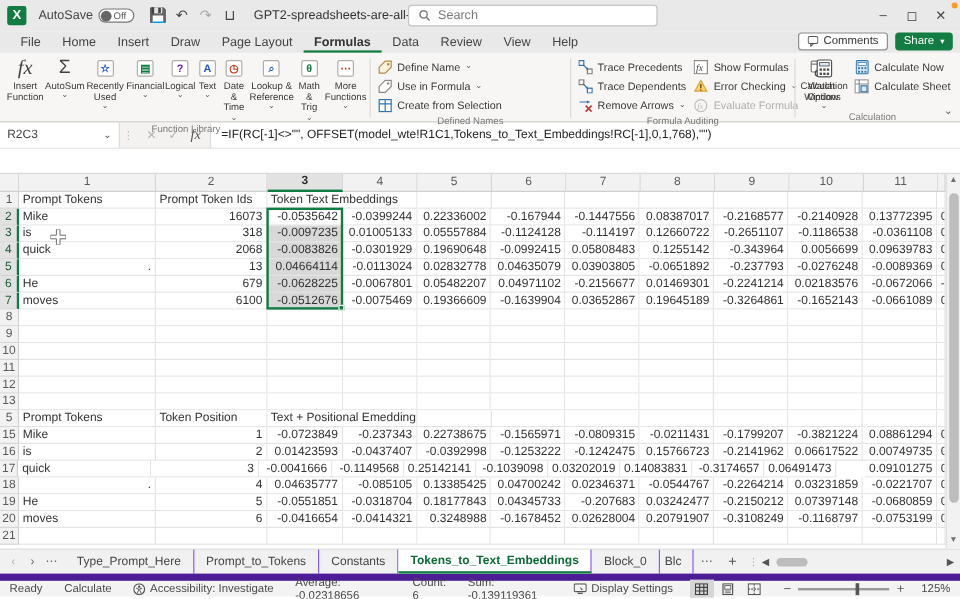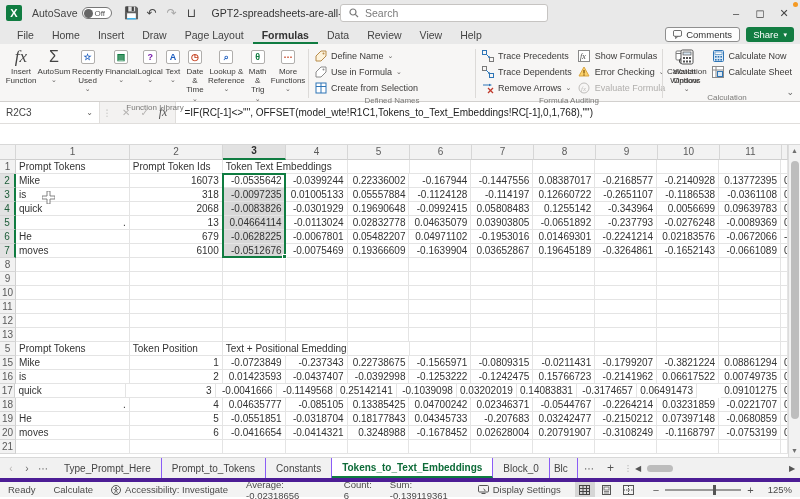--- a/index.html
+++ b/index.html
@@ -95,21 +95,21 @@
   .stab.cut { width:28px; overflow:hidden; padding:0 4px; }
   .stab-more { display:flex; align-items:center; padding:0 6px; color:#555; }
   .stab-add { display:flex; align-items:center; padding:0 7px; color:#555; font-size:12px; }
   .hscroll { flex:1; display:flex; align-items:center; padding:0 3px; gap:2px; }
   .hs-split { color:#9a9a9a; font-size:8px; letter-spacing:-1px; }
   .hs-arrow { font-size:8px; color:#555; width:10px; text-align:center; }
   .hs-track { flex:1; height:9px; position:relative; }
   .hs-thumb { position:absolute; left:2px; top:1px; width:26px; height:7px; background:#bdbdbd; border-radius:4px; }
 
   
-  .statusbar { height:19px; background:#f3f3f3; border-top:4px solid #4c1d95; display:flex; align-items:center; font-size:9.5px; color:#4a4a4a; padding:0 8px; gap:18px; }
+  .statusbar { height:19px; background:#f3f3f3; border-top:6px solid #4c1d95; display:flex; align-items:center; font-size:9.5px; color:#4a4a4a; padding:0 8px; gap:18px; }
   .sb-right { margin-left:auto; display:flex; align-items:center; gap:14px; }
   .sb-item { display:flex; align-items:center; gap:4px; white-space:nowrap; }
   .viewbtns { display:flex; gap:2px; }
   .viewbtn { width:20px; height:15px; display:flex; align-items:center; justify-content:center; color:#555; }
   .viewbtn.sel { background:#d6d6d6; }
   .zoomctl { display:flex; align-items:center; gap:6px; }
   .zoom-track { width:76px; height:2px; background:#9a9a9a; position:relative; }
   .zoom-thumb { position:absolute; left:48px; top:-4px; width:3px; height:10px; background:#555; }
   .zoom-pm { font-size:11px; color:#555; }
 
@@ -544,21 +544,21 @@
         <div class="gc num" style="width: 6px; height: 14px;">0.0</div>
       </div>
       <div class="grow">
         <div class="gc rowhdr rowsel" style="width: 16px; height: 14px;">6</div>
         <div class="gc txt" style="width: 114px; height: 14px;">He</div>
         <div class="gc num" style="width: 93px; height: 14px;">679</div>
         <div class="gc num insel" style="width: 63px; height: 14px;">-0.0628225</div>
         <div class="gc num" style="width: 62px; height: 14px;">-0.0067801</div>
         <div class="gc num" style="width: 62px; height: 14px;">0.05482207</div>
         <div class="gc num" style="width: 62px; height: 14px;">0.04971102</div>
-        <div class="gc num" style="width: 62px; height: 14px;">-0.1953016</div>
+        <div class="gc num" style="width: 62px; height: 14px;">-0.2156677</div>
         <div class="gc num" style="width: 62px; height: 14px;">0.01469301</div>
         <div class="gc num" style="width: 62px; height: 14px;">-0.2241214</div>
         <div class="gc num" style="width: 62px; height: 14px;">0.02183576</div>
         <div class="gc num" style="width: 62px; height: 14px;">-0.0672066</div>
         <div class="gc num" style="width: 6px; height: 14px;">-0</div>
       </div>
       <div class="grow">
         <div class="gc rowhdr rowsel" style="width: 16px; height: 14px;">7</div>
         <div class="gc txt" style="width: 114px; height: 14px;">moves</div>
         <div class="gc num" style="width: 93px; height: 14px;">6100</div>

